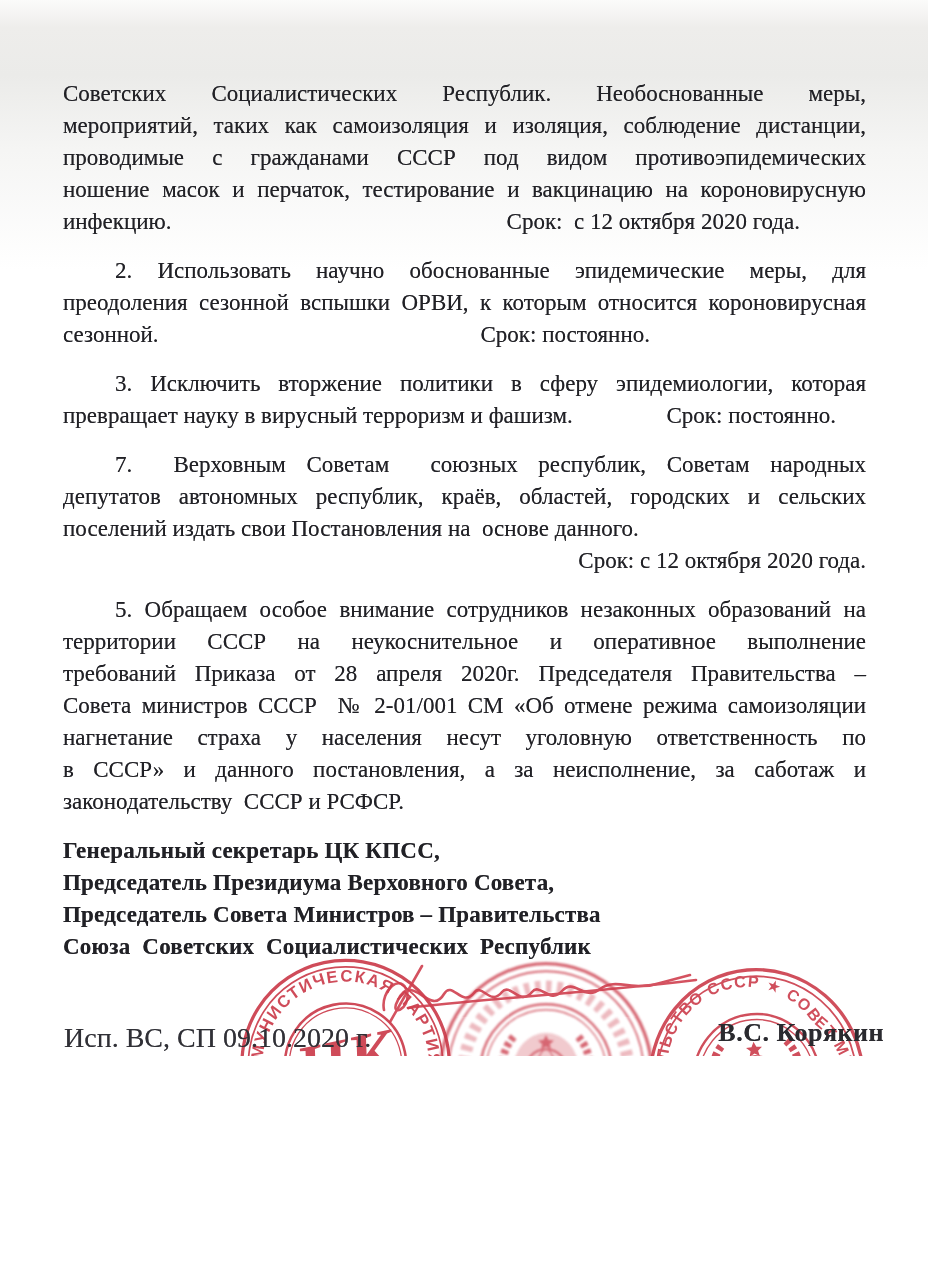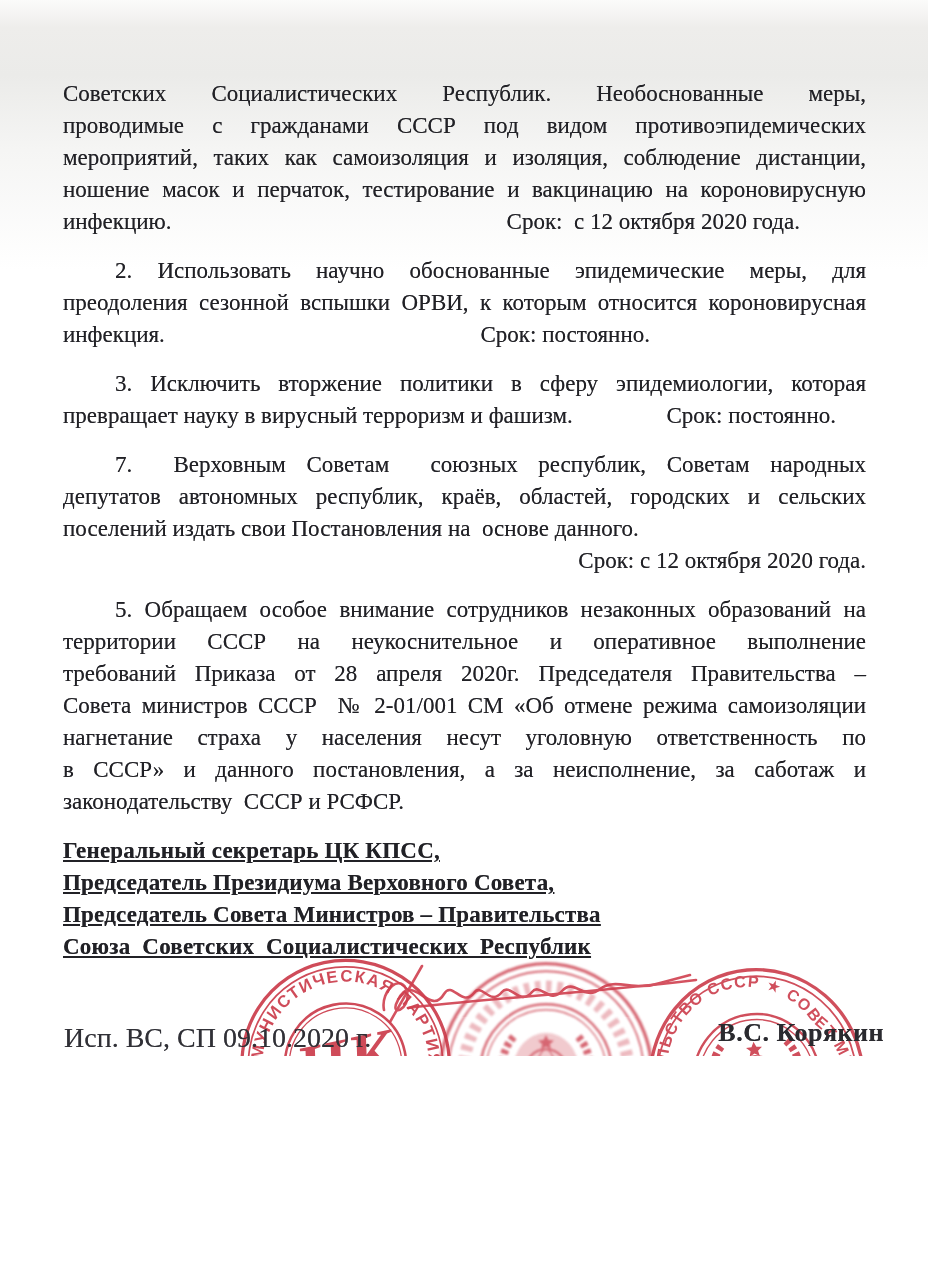--- a/index.html
+++ b/index.html
@@ -16,21 +16,21 @@
     text-shadow:0 0 0.5px rgba(20,20,25,.6);
   }
   .just{text-align:justify;text-align-last:justify;}
   .ind{text-indent:52px;}
   .flexline{display:flex;justify-content:space-between;}
   .pad66{padding-right:66px;}
   .pad216{padding-right:216px;}
   .pad30{padding-right:30px;}
   .right{text-align:right;}
   .sigblock{margin-top:6px;}
-  .sigblock .tline{font-weight:700;letter-spacing:.2px;text-decoration:underline;}
+  .sigblock .tline{font-weight:700;letter-spacing:.2px;}
   .signame{
     position:absolute;top:990px;right:44px;z-index:6;
     font-size:26px;font-weight:700;letter-spacing:.5px;color:#2a2a2f;
     text-shadow:0 0 .6px rgba(20,20,25,.6);
     margin-top:28px;
   }
   .execnote{
     position:absolute;top:1022px;left:64px;z-index:6;
     font-size:28px;color:#303036;text-shadow:0 0 .5px rgba(20,20,25,.5);
   }
@@ -44,34 +44,34 @@
 </style>
 </head>
 <body>
 
 <div class="page">
 
   <div class="textcol">
 
     <div class="para">
       <div class="tline just">Советских Социалистических Республик. Необоснованные меры,</div>
+      <div class="tline just">мероприятий, таких как самоизоляция и изоляция, соблюдение дистанции,</div>
       <div class="tline just">проводимые с гражданами СССР под видом противоэпидемических</div>
-      <div class="tline just">мероприятий, таких как самоизоляция и изоляция, соблюдение дистанции,</div>
       <div class="tline just">ношение масок и перчаток, тестирование и вакцинацию на короновирусную</div>
       <div class="tline flexline pad66">
         <span>инфекцию.</span>
         <span>Срок:  с 12 октября 2020 года.</span>
       </div>
     </div>
 
     <div class="para">
       <div class="tline just ind">2. Использовать научно обоснованные эпидемические меры, для</div>
       <div class="tline just">преодоления сезонной вспышки ОРВИ, к которым относится короновирусная</div>
       <div class="tline flexline pad216">
-        <span>инфекция.</span>
+        <span>сезонной.</span>
         <span>Срок: постоянно.</span>
       </div>
     </div>
 
     <div class="para">
       <div class="tline just ind">3. Исключить вторжение политики в сферу эпидемиологии, которая</div>
       <div class="tline flexline pad30">
         <span>превращает науку в вирусный терроризм и фашизм.</span>
         <span>Срок: постоянно.</span>
       </div>

